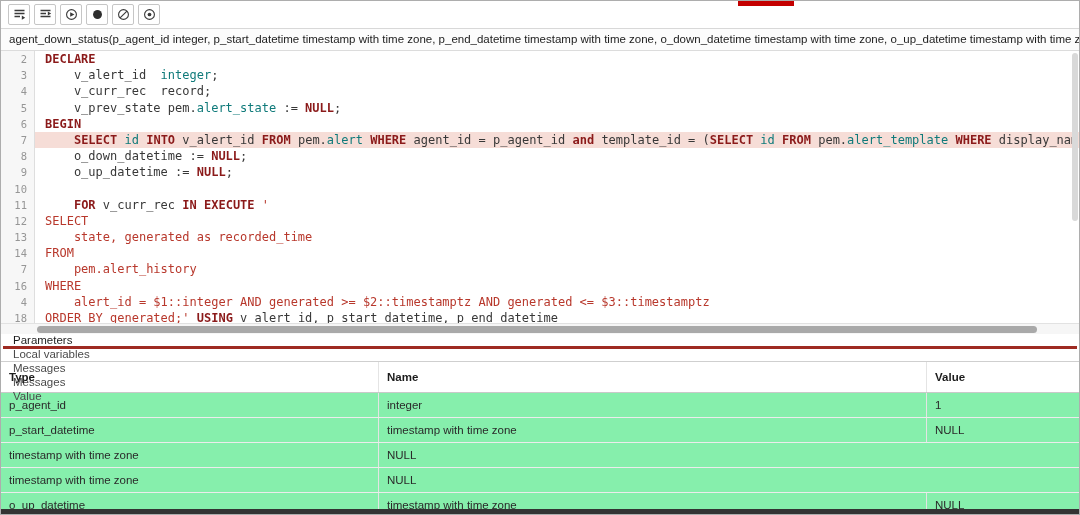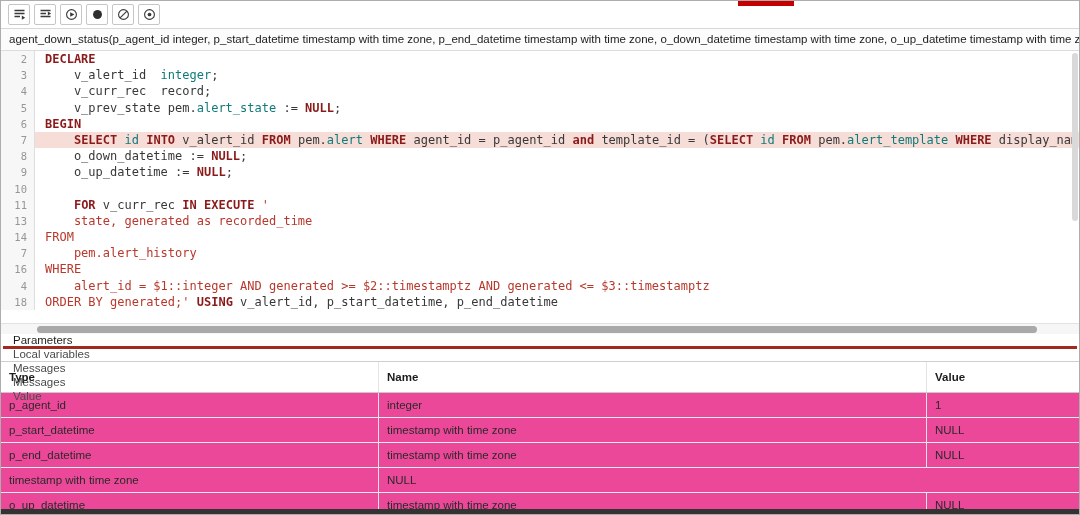--- a/index.html
+++ b/index.html
@@ -47,21 +47,21 @@
   .tab{display:flex; align-items:center; padding:0 10px; font-size:11.5px; color:#4a4a4a;
     border-bottom:3px solid transparent; box-sizing:border-box; cursor:pointer; margin-bottom:-1px;}
   .tab.active{color:#1d1d1d; border-bottom-color:var(--accent,#9e2a22);}
 
   
   .thead,.tr{display:grid; grid-template-columns:378px 548px 1fr;}
   .thead{height:30px; border-bottom:1px solid #c9c9c9; font-weight:bold; font-size:11.5px; color:#1c1c1c;}
   .th,.td{display:flex; align-items:center; padding:0 8px; box-sizing:border-box;
     border-right:1px solid #e4e4e4; overflow:hidden; white-space:nowrap;}
   .th:last-child,.td:last-child{border-right:none;}
-  .tr{height:24px; border-bottom:1px solid #ececec; font-size:11.5px; color:#2a2a2a; background:#ec4899;}
+  .tr{height:24px; border-bottom:1px solid #ececec; font-size:11.5px; color:#2a2a2a; background:#86efac;}
 
   .bottom-strip{position:absolute; left:0; right:0; bottom:0; height:5px; background:#333; z-index:5;}
 </style>
 </head>
 <body>
 
 <div class="window">
   <div class="red-fragment"></div>
 
   <div class="toolbar">
@@ -154,20 +154,24 @@
           <span class="ln">9</span>
           <span class="code"><span class="tok-plain">    o_up_datetime := </span><span class="tok-kw">NULL</span><span class="tok-plain">;</span></span>
         </div>
         <div class="ed-line">
           <span class="ln">10</span>
           <span class="code"></span>
         </div>
         <div class="ed-line">
           <span class="ln">11</span>
           <span class="code"><span class="tok-plain">    </span><span class="tok-kw">FOR</span><span class="tok-plain"> v_curr_rec </span><span class="tok-kw">IN</span><span class="tok-plain"> </span><span class="tok-kw">EXECUTE</span><span class="tok-plain"> </span><span class="tok-str">'</span></span>
+        </div>
+        <div class="ed-line">
+          <span class="ln">12</span>
+          <span class="code"><span class="tok-str">SELECT</span></span>
         </div>
         <div class="ed-line">
           <span class="ln">13</span>
           <span class="code"><span class="tok-str">    state, generated as recorded_time</span></span>
         </div>
         <div class="ed-line">
           <span class="ln">14</span>
           <span class="code"><span class="tok-str">FROM</span></span>
         </div>
         <div class="ed-line">
@@ -214,21 +218,20 @@
           <div class="td td-name">p_agent_id</div>
           <div class="td td-type">integer</div>
           <div class="td td-value">1</div>
         </div>
         <div class="tr">
           <div class="td td-name">p_start_datetime</div>
           <div class="td td-type">timestamp with time zone</div>
           <div class="td td-value">NULL</div>
         </div>
         <div class="tr">
-          <div class="td td-name">p_end_datetime</div>
           <div class="td td-type">timestamp with time zone</div>
           <div class="td td-value">NULL</div>
         </div>
         <div class="tr">
           <div class="td td-type">timestamp with time zone</div>
           <div class="td td-value">NULL</div>
         </div>
         <div class="tr">
           <div class="td td-name">o_up_datetime</div>
           <div class="td td-type">timestamp with time zone</div>

